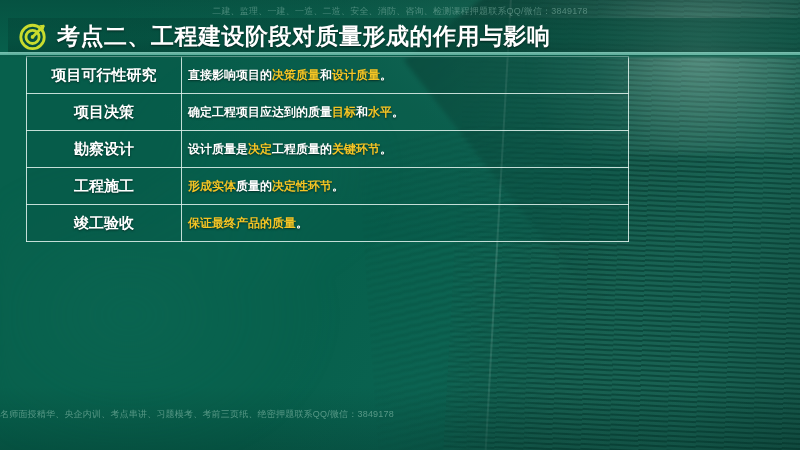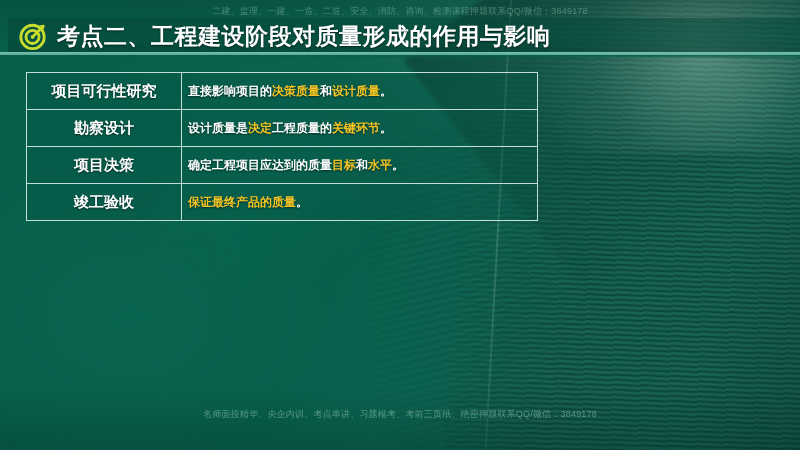--- a/index.html
+++ b/index.html
@@ -128,21 +128,20 @@
     letter-spacing: 0.2px;
     color: rgba(140, 190, 175, 0.50);
     white-space: nowrap;
     z-index: 6;
   }
   .watermark-bottom {
     position: absolute;
     top: 408px;
     left: 0;
     width: 100%;
-    text-align: center;
     font-size: 9px;
     line-height: 12px;
     letter-spacing: 0.2px;
     color: rgba(150, 200, 182, 0.55);
     white-space: nowrap;
     z-index: 6;
   }
 
   
   .titlebar {
@@ -191,22 +190,22 @@
     color: #ffffff;
     letter-spacing: 0.5px;
     text-shadow: 0 1px 2px rgba(0,0,0,0.55);
     white-space: nowrap;
   }
 
   
   .table-wrap {
     position: absolute;
     left: 26px;
-    top: 72px;
-    width: 512px;
+    top: 56px;
+    width: 603px;
     z-index: 4;
   }
   table.kv {
     border-collapse: collapse;
     width: 100%;
     table-layout: fixed;
     background: rgba(6, 84, 68, 0.30);
   }
   table.kv td {
     border: 1px solid rgba(222, 240, 234, 0.88);
@@ -268,26 +267,30 @@
   <div class="titlebar-rule2"></div>
 
   <div class="table-wrap">
     <table class="kv">
       <tbody id="kv-body">
           <tr>
             <td class="key">项目可行性研究</td>
             <td class="val"><span class="wh">直接影响项目的</span><span class="hl">决策质量</span><span class="wh">和</span><span class="hl">设计质量</span><span class="wh">。</span></td>
           </tr>
           <tr>
+            <td class="key">项目决策</td>
+            <td class="val"><span class="wh">确定工程项目应达到的质量</span><span class="hl">目标</span><span class="wh">和</span><span class="hl">水平</span><span class="wh">。</span></td>
+          </tr>
+          <tr>
             <td class="key">勘察设计</td>
             <td class="val"><span class="wh">设计质量是</span><span class="hl">决定</span><span class="wh">工程质量的</span><span class="hl">关键环节</span><span class="wh">。</span></td>
           </tr>
           <tr>
-            <td class="key">项目决策</td>
-            <td class="val"><span class="wh">确定工程项目应达到的质量</span><span class="hl">目标</span><span class="wh">和</span><span class="hl">水平</span><span class="wh">。</span></td>
+            <td class="key">工程施工</td>
+            <td class="val"><span class="hl">形成实体</span><span class="wh">质量的</span><span class="hl">决定性环节</span><span class="wh">。</span></td>
           </tr>
           <tr>
             <td class="key">竣工验收</td>
             <td class="val"><span class="hl">保证最终产品的质量</span><span class="wh">。</span></td>
           </tr>
         </tbody>
     </table>
   </div>
 
   <div class="watermark-bottom">名师面授精华、央企内训、考点串讲、习题模考、考前三页纸、绝密押题联系QQ/微信：3849178</div>

